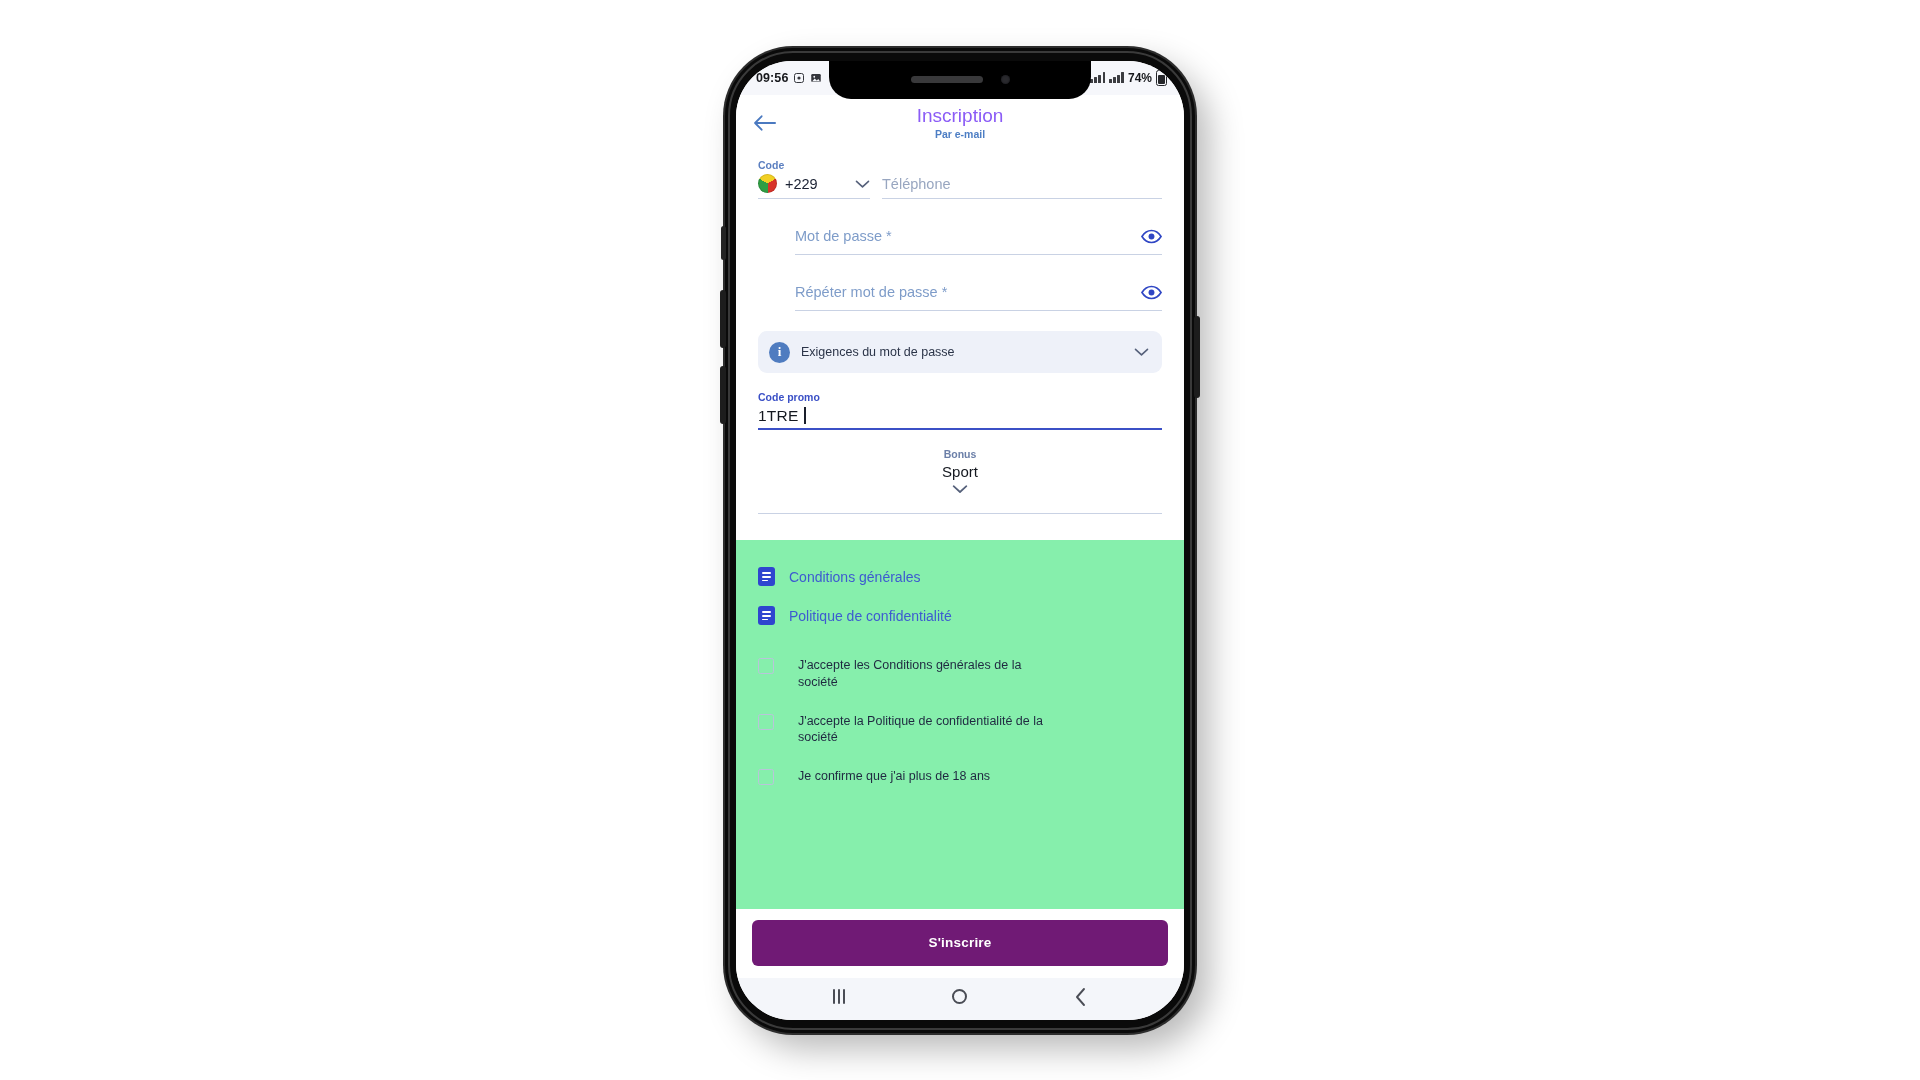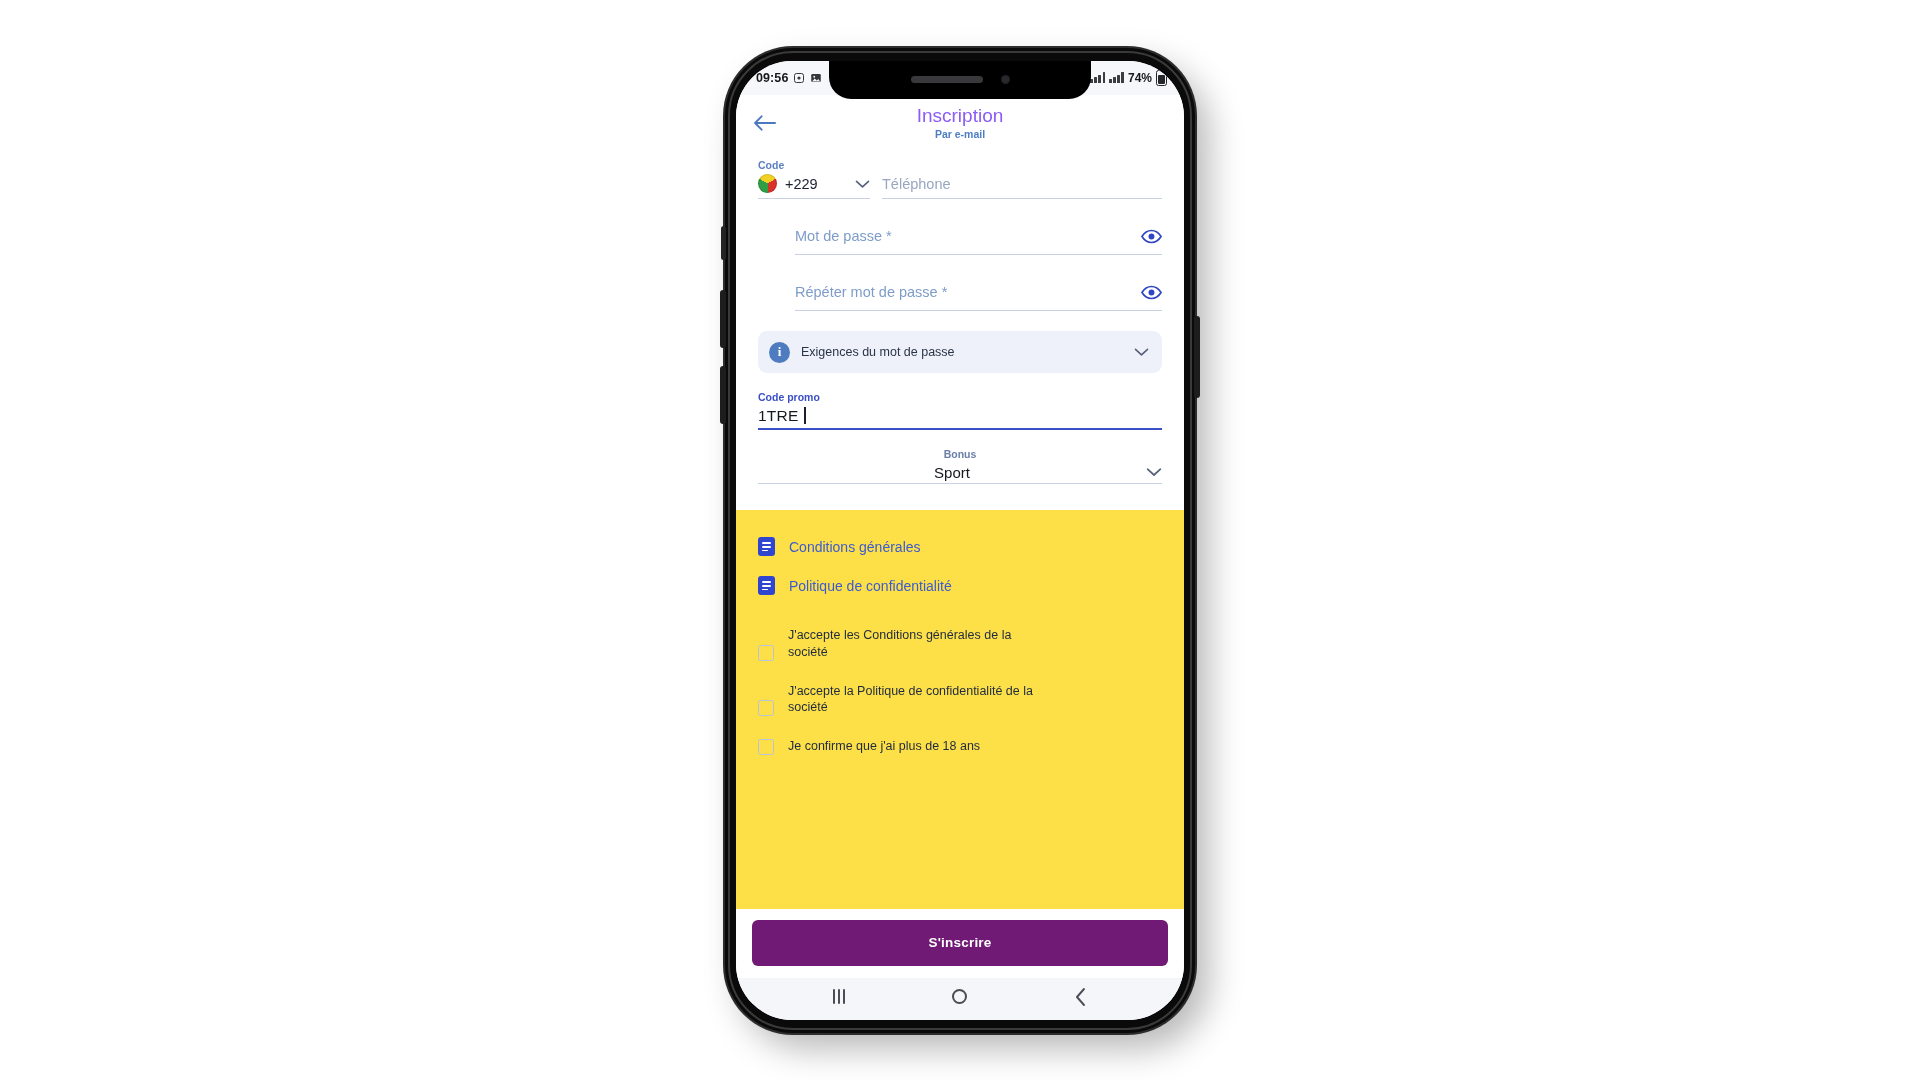--- a/index.html
+++ b/index.html
@@ -98,21 +98,21 @@
   .back-arrow { width: 30px; height: 30px; display: flex; align-items: center; cursor: pointer; }
   .appbar-titles {
     position: absolute; left: 0; right: 0; top: 0; bottom: 0;
     display: flex; flex-direction: column; align-items: center; justify-content: center;
     pointer-events: none;
   }
   .appbar-title { font-size: 19px; color: #8b5cf6; font-weight: 400; line-height: 1.12; }
   .appbar-sub   { font-size: 10.5px; color: #4d7ec4; font-weight: 600; margin-top: 2px; }
 
   
-  .content { flex: 1 1 auto; background: #fde047; overflow: hidden;
+  .content { flex: 1 1 auto; background: #86efac; overflow: hidden;
              display: flex; flex-direction: column; }
   .form-card { background: #ffffff; padding: 0 22px 26px 22px; }
 
   .row-phone { display: flex; align-items: flex-end; gap: 12px; padding-top: 8px; }
   .field { position: relative; }
   .flt-label {
     font-size: 10.5px; color: #5b7fc0; font-weight: 600; line-height: 1.2;
     margin-bottom: 3px; display: block;
   }
   .flt-label.promo { color: #3b50c6; }
@@ -154,40 +154,40 @@
              color: #fff; font-size: 13px; font-weight: 700;
              font-family: "Liberation Serif", serif; flex: 0 0 auto; }
   .req-txt { font-size: 12.5px; color: #2b3448; flex: 1 1 auto; }
 
   .promo-row { margin-top: 18px; }
   .promo-inner { border-bottom: 2px solid #3b50c6; padding-bottom: 3px; display: flex; align-items: center; }
   .promo-val { font-size: 15.5px; color: #14181f; letter-spacing: .2px; }
   .caret { width: 1.6px; height: 17px; background: #1a1f2b; margin-left: 6px; }
 
   .bonus-row { margin-top: 18px; text-align: center; }
-  .bonus-inner { border-bottom: 1.3px solid #c9d2e4; padding-bottom: 2px;
-                 display: flex; align-items: center; }
+  .bonus-inner { border-bottom: 1.3px solid #c9d2e4; padding-bottom: 15px;
+                 display: flex; align-items: center; flex-direction: column; }
   .bonus-val { font-size: 15px; color: #14181f; flex: 1 1 auto; }
 
   
   .links { padding: 18px 22px 4px 22px; }
   .link-row { display: flex; align-items: center; gap: 14px; padding: 9px 0 11px 0; cursor: pointer; }
   .doc-ic {
     width: 17px; height: 19px; background: #2f45cf; border-radius: 3px;
     display: flex; flex-direction: column; align-items: center; justify-content: center; gap: 2px;
     flex: 0 0 auto;
   }
   .doc-ic i { display: block; height: 1.8px; background: #fff; border-radius: 1px; }
   .doc-ic i:nth-child(1){ width: 9px; }
   .doc-ic i:nth-child(2){ width: 9px; }
   .doc-ic i:nth-child(3){ width: 6px; margin-right: 3px; }
   .link-txt { font-size: 14px; color: #3d5bd0; text-align: center; }
 
   .checks { padding: 6px 22px 10px 22px; }
-  .check-row { display: flex; align-items: flex-end; gap: 14px; padding: 11px 0; cursor: pointer; }
+  .check-row { display: flex; align-items: flex-start; gap: 24px; padding: 11px 0; cursor: pointer; }
   .cbox {
     width: 16px; height: 16px; border: 1.6px solid #b9c4da; border-radius: 2.5px;
     background: transparent; flex: 0 0 auto; margin-top: 1px;
   }
   .check-txt { font-size: 12.5px; color: #1f2940; line-height: 1.33; max-width: 262px; }
 
   
   .submit-wrap { background: #ffffff; padding: 11px 16px 12px 16px; flex: 0 0 auto; }
   .submit-btn {
     height: 46px; background: #701a75; border-radius: 6px;

